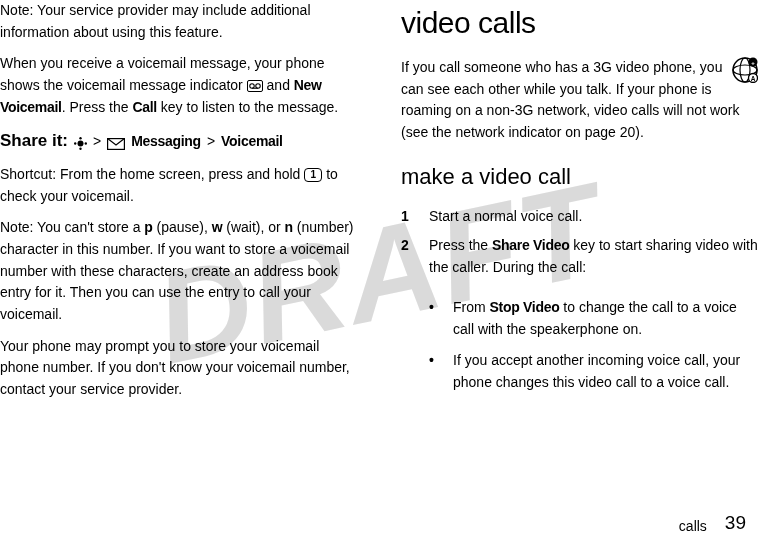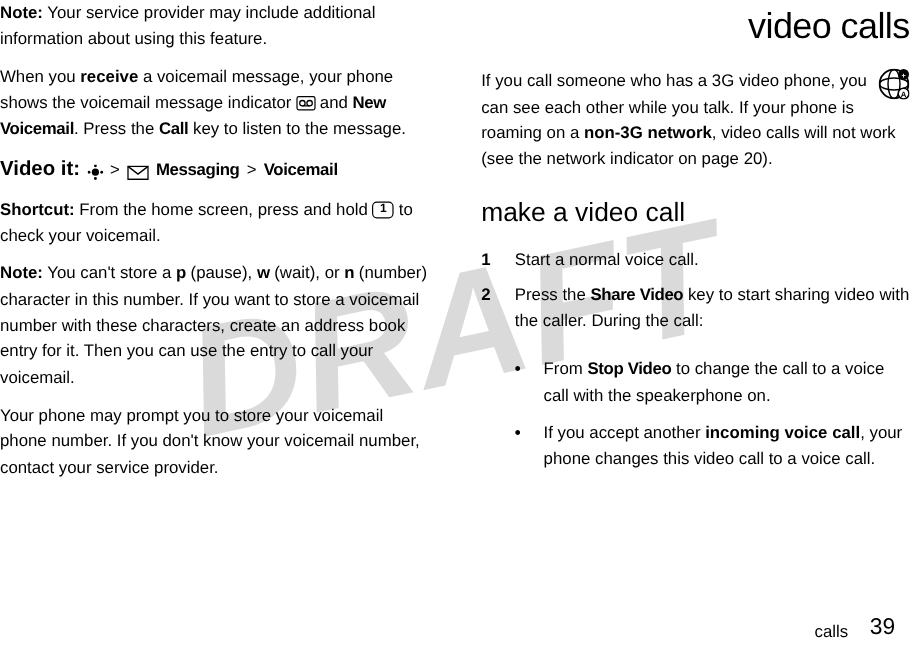--- a/index.html
+++ b/index.html
@@ -38,23 +38,23 @@
   }
   .col {
     flex: 1;
     display: flex;
     flex-direction: column;
     gap: 10px;
   }
   .col-left { padding-right: 4px; }
   .col-right { padding-left: 4px; }
   p, li { font-size: 14px; line-height: 1.55; }
-  .bold { font-weight: 700; }
+  .bold { font-weight: 400; }
   .cond { font-family: "Arial Narrow", Arial, sans-serif; font-weight: 700; font-stretch: condensed; letter-spacing: -0.3px; }
-  .h1 { font-size: 30px; font-weight: 400; letter-spacing: -0.5px; margin-bottom: 2px; text-align: right; }
+  .h1 { font-size: 30px; font-weight: 400; letter-spacing: -0.5px; margin-bottom: 2px; }
   .h2 { font-size: 22px; font-weight: 400; margin-top: 6px; margin-bottom: 3px; }
   .findit { font-size: 17px; font-weight: 700; }
   .findit-line { display: flex; align-items: center; gap: 6px; flex-wrap: wrap; }
   .icon-box {
     display: inline-flex;
     width: 16px; height: 12px;
     border: 1.2px solid #000;
     border-radius: 2px;
     align-items: center; justify-content: center;
     vertical-align: middle;
@@ -122,21 +122,21 @@
           <svg viewBox="0 0 16 10" width="12" height="8">
             <circle cx="4" cy="5" r="3" fill="none" stroke="#000" stroke-width="1.4"></circle>
             <circle cx="12" cy="5" r="3" fill="none" stroke="#000" stroke-width="1.4"></circle>
             <line x1="4" y1="8" x2="12" y2="8" stroke="#000" stroke-width="1.4"></line>
           </svg>
         </span><span> and </span><span class="cond">New Voicemail</span><span>. Press the </span><span class="cond">Call</span><span> key to listen to the message.</span>
     </p>
 
 
     <div class="findit-line">
-      <span class="findit">Video it:</span>
+      <span class="findit">Share it:</span>
       <span class="icon-dot"><svg viewBox="0 0 13 13">
             <circle cx="6.5" cy="6.5" r="3" fill="#000"></circle>
             <circle cx="6.5" cy="1.2" r="1.2" fill="#000"></circle>
             <circle cx="6.5" cy="11.8" r="1.2" fill="#000"></circle>
             <circle cx="1.2" cy="6.5" r="1.2" fill="#000"></circle>
             <circle cx="11.8" cy="6.5" r="1.2" fill="#000"></circle>
           </svg></span>
       <span>&gt;</span>
       <span class="icon-env"><svg viewBox="0 0 18 12">
             <rect x="0.6" y="0.6" width="16.8" height="10.8" fill="none" stroke="#000" stroke-width="1.2"></rect>

